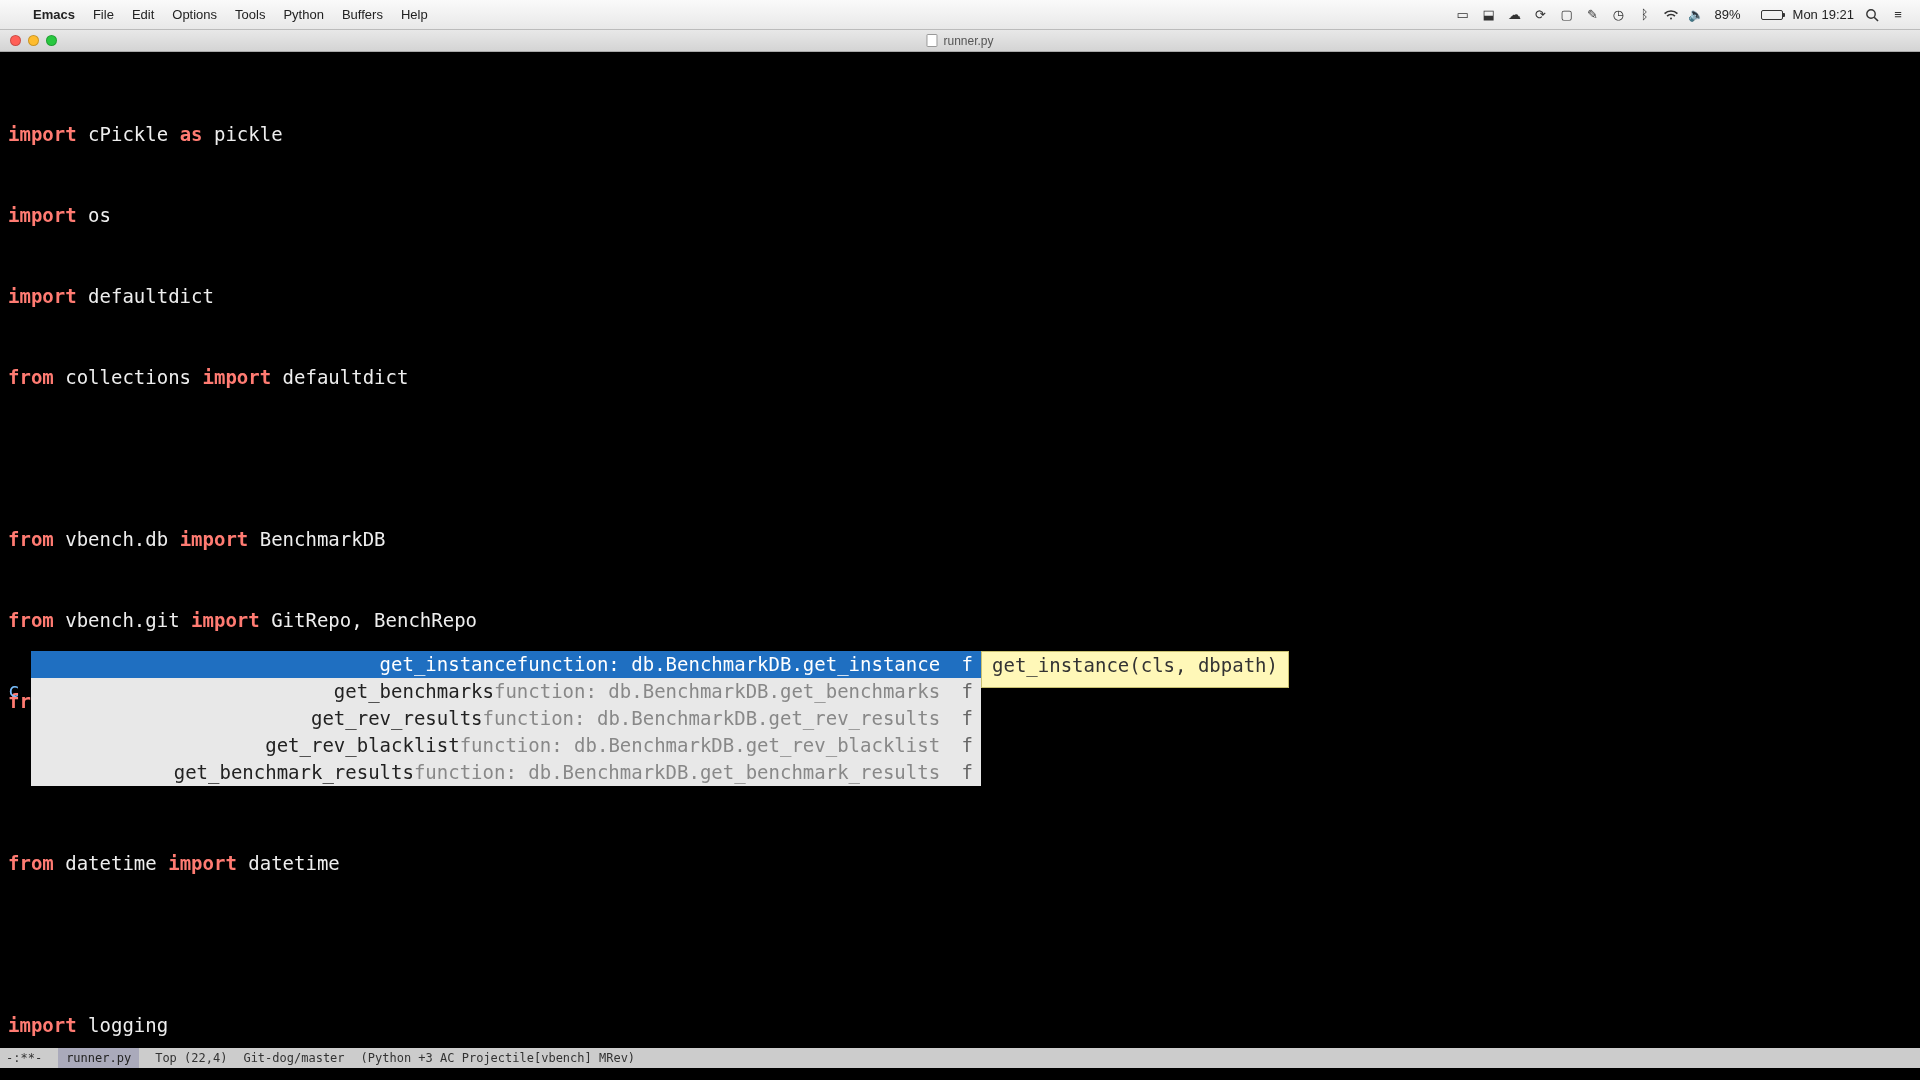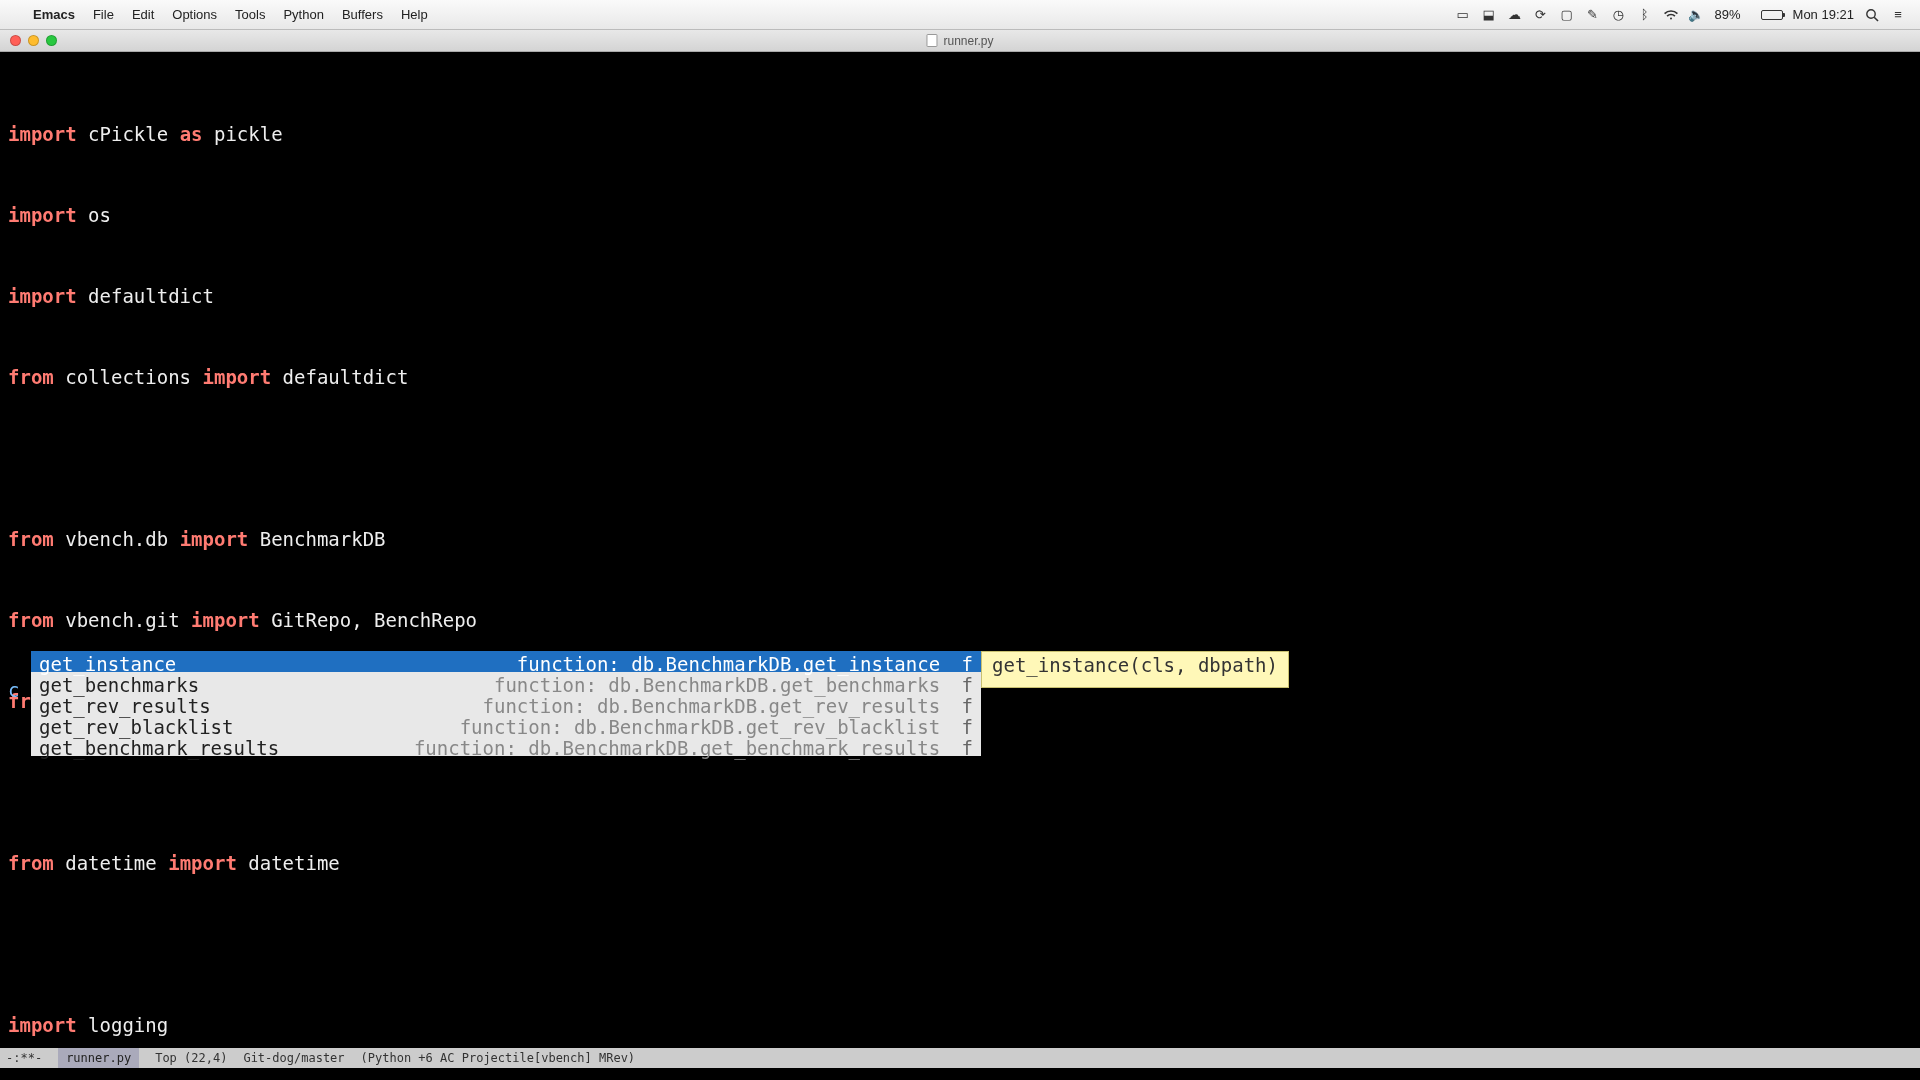--- a/index.html
+++ b/index.html
@@ -73,23 +73,23 @@
   top: calc(27px * 22 + 4px + 1px); 
   display:flex;
   font-family:"Menlo","Monaco",monospace;
 }
 .candidates{
   background:#e8e8e8;
   width: 950px;
 }
 .cand-row{
   display:flex;
-  justify-content:space-between;
+  justify-content:flex-end;
   padding: 0 8px;
-  height:21px;
+  height:27px;
   line-height:27px;
   font-size:19px;
   color:#444;
 }
 .cand-row .cname{ color:#222; }
 .cand-row .cdetail{ color:#888; }
 .cand-row .flag{ margin-left:10px; color:#666;}
 .cand-row.selected{
   background:#1f6fc1;
   color:#fff;
@@ -243,15 +243,15 @@
     <div class="candidates" id="cand-list"><div class="cand-row selected"><span class="cname">get_instance</span><span><span class="cdetail">function: db.BenchmarkDB.get_instance</span><span class="flag"> f</span></span></div><div class="cand-row"><span class="cname">get_benchmarks</span><span><span class="cdetail">function: db.BenchmarkDB.get_benchmarks</span><span class="flag"> f</span></span></div><div class="cand-row"><span class="cname">get_rev_results</span><span><span class="cdetail">function: db.BenchmarkDB.get_rev_results</span><span class="flag"> f</span></span></div><div class="cand-row"><span class="cname">get_rev_blacklist</span><span><span class="cdetail">function: db.BenchmarkDB.get_rev_blacklist</span><span class="flag"> f</span></span></div><div class="cand-row"><span class="cname">get_benchmark_results</span><span><span class="cdetail">function: db.BenchmarkDB.get_benchmark_results</span><span class="flag"> f</span></span></div></div>
     <div class="sig-box">get_instance(cls, dbpath)</div>
   </div>
 
   
   <div class="modeline">
     <span>-:**-</span>
     <span class="buf">runner.py</span>
     <span>Top (22,4)</span>
     <span>Git-dog/master</span>
-    <span>(Python +6 AC Projectile[vbench] MRev)</span>
+    <span>(Python +3 AC Projectile[vbench] MRev)</span>
   </div>
 </div>
 
 </body></html>

